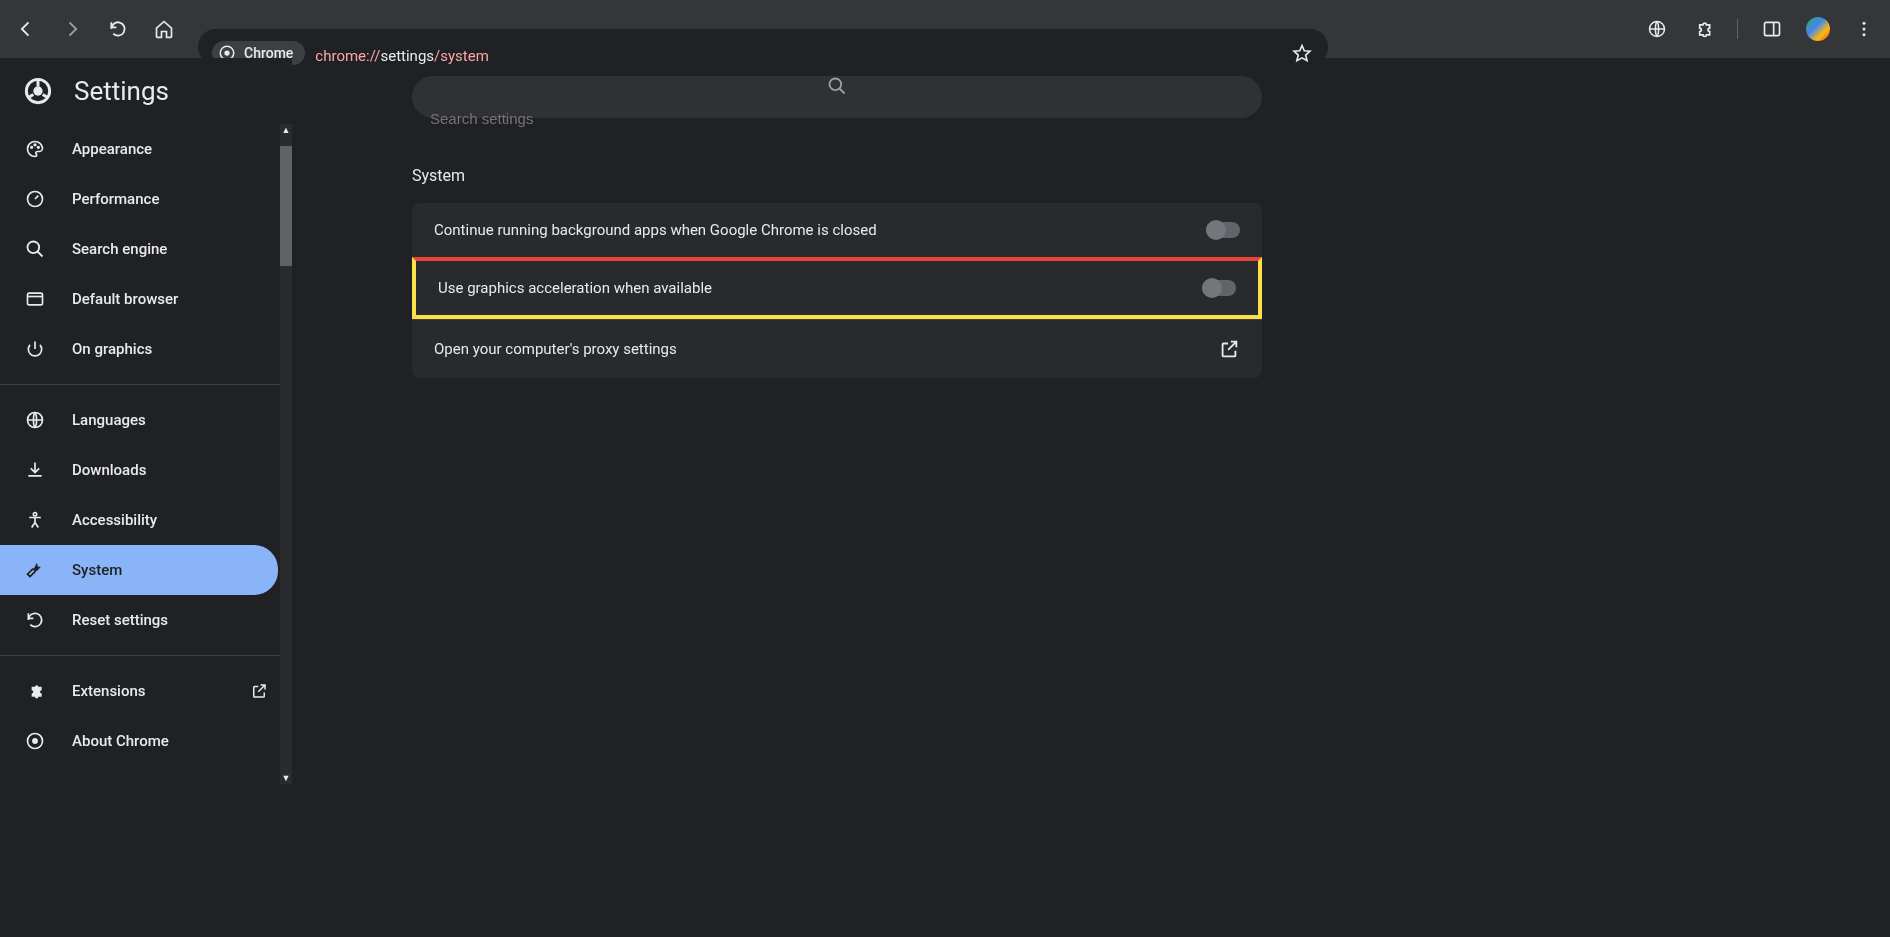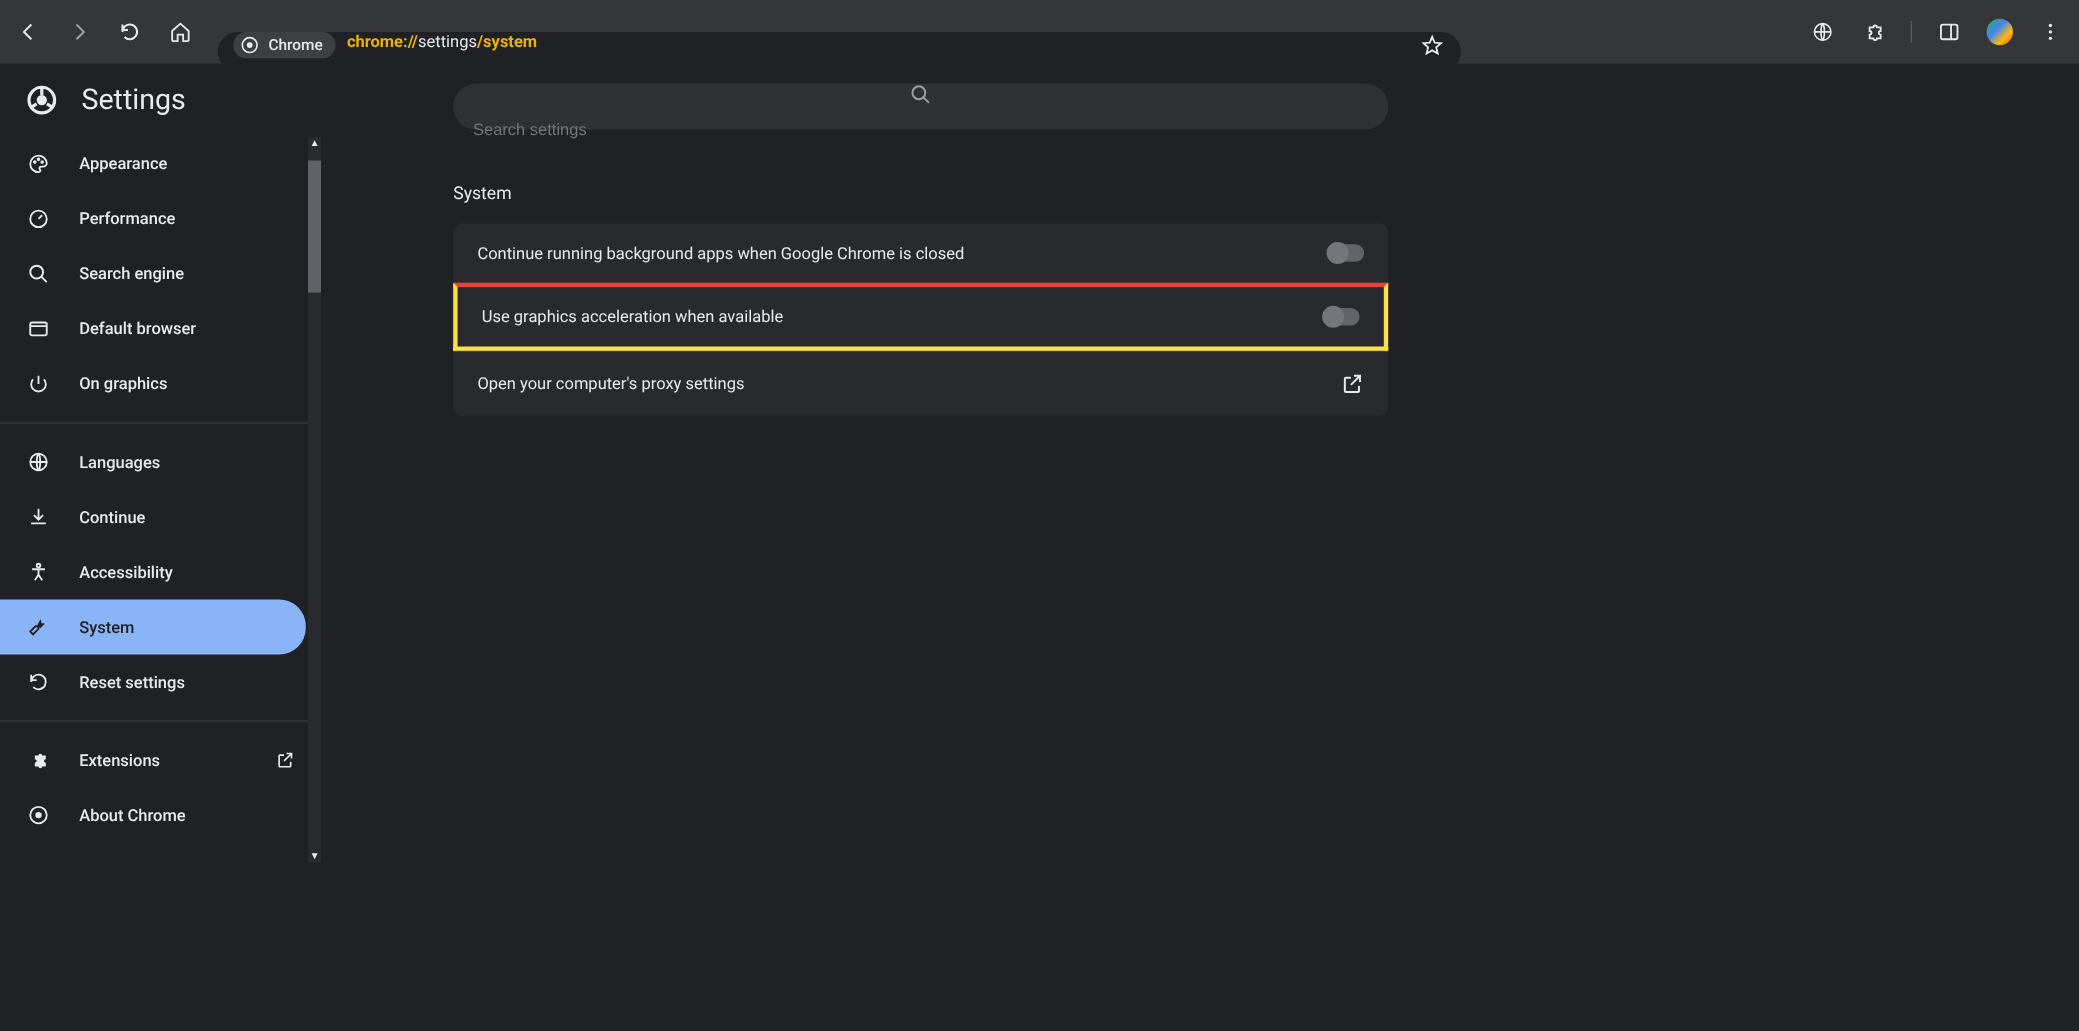--- a/index.html
+++ b/index.html
@@ -25,35 +25,35 @@
   display: flex; align-items: center; justify-content: center;
   color: #9aa0a6; cursor: pointer;
 }
 .nav-btn.active { color: #e8eaed; }
 .addr-bar {
   flex: 1;
   height: 36px;
   background: #202124;
   border-radius: 18px;
   display: flex;
-  align-items: flex-start;
+  align-items: flex-end;
   padding: 0 14px;
   gap: 10px;
   margin-left: 8px;
   max-width: 1130px;
   margin-top: 35px;
 }
 .chrome-chip {
   display: flex; align-items: center; gap: 8px;
   background: #3c4043; border-radius: 14px;
   padding: 3px 12px 3px 6px;
   font-size: 14px; font-weight: 500;
 }
 .url-text { font-size: 15px; color: #e8eaed; }
-.url-dim { color: #eab308; font-weight: bold; }
+.url-dim { color: #fca5a5; }
 .star-btn { margin-left: auto; color: #e8eaed; }
 .toolbar-right { display: flex; align-items: center; gap: 22px; margin-left: auto; }
 .toolbar-right .sep { width: 1px; height: 20px; background: #5f6368; }
 .avatar { width: 24px; height: 24px; border-radius: 50%; background: linear-gradient(135deg,#34a853 0%,#4285f4 40%,#fbbc04 70%,#ea4335 100%); }
 .content-area {
   display: flex;
   height: calc(100% - 58px);
   background: #202124;
 }
 .header {
@@ -294,21 +294,21 @@
             </svg>
           </span>
         <span>Languages</span>
       </div>
       <div class="nav-item">
         <span class="icon">
             <svg width="20" height="20" viewBox="0 0 24 24" fill="none" stroke="currentColor" stroke-width="2">
               <path d="M12 3v12m-5-5l5 5 5-5M4 19h16"></path>
             </svg>
           </span>
-        <span>Continue</span>
+        <span>Downloads</span>
       </div>
       <div class="nav-item">
         <span class="icon">
             <svg width="20" height="20" viewBox="0 0 24 24" fill="none" stroke="currentColor" stroke-width="2">
               <circle cx="12" cy="5" r="2"></circle>
               <path d="M5 9h14M12 9v6m-4 6l4-6 4 6"></path>
             </svg>
           </span>
         <span>Accessibility</span>
       </div>

